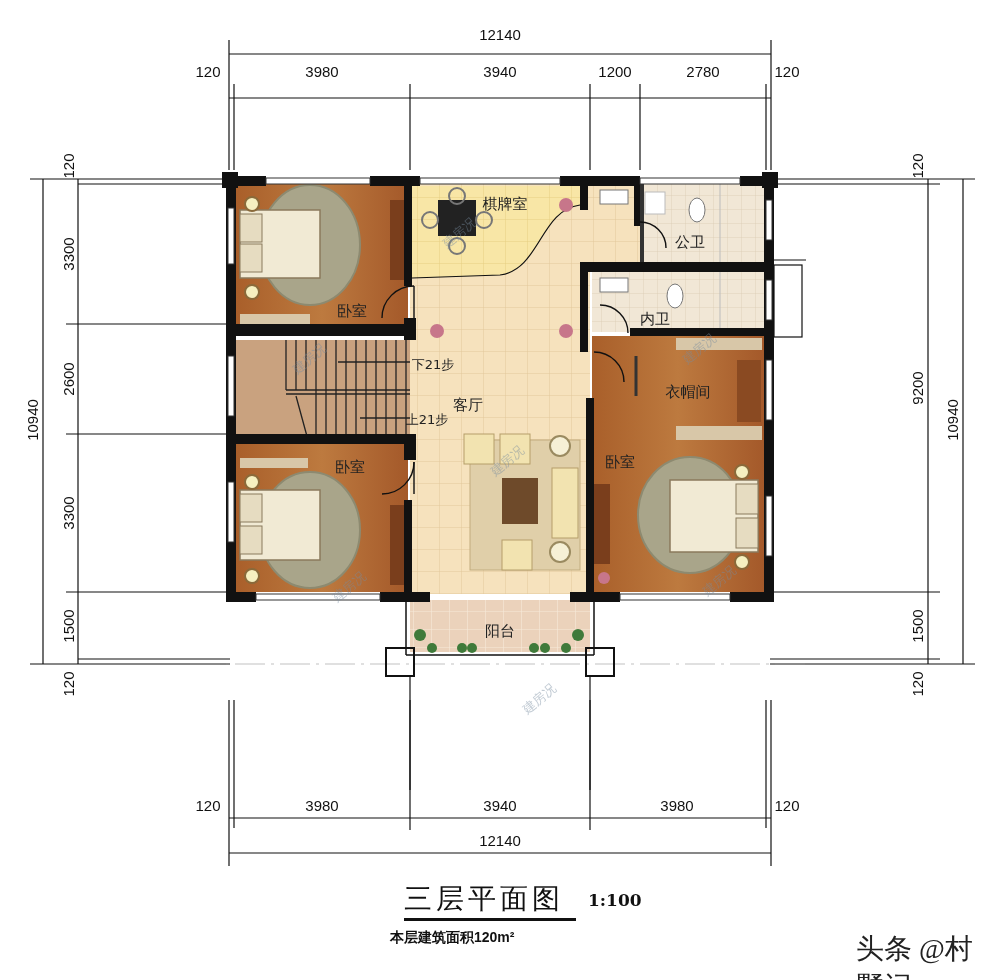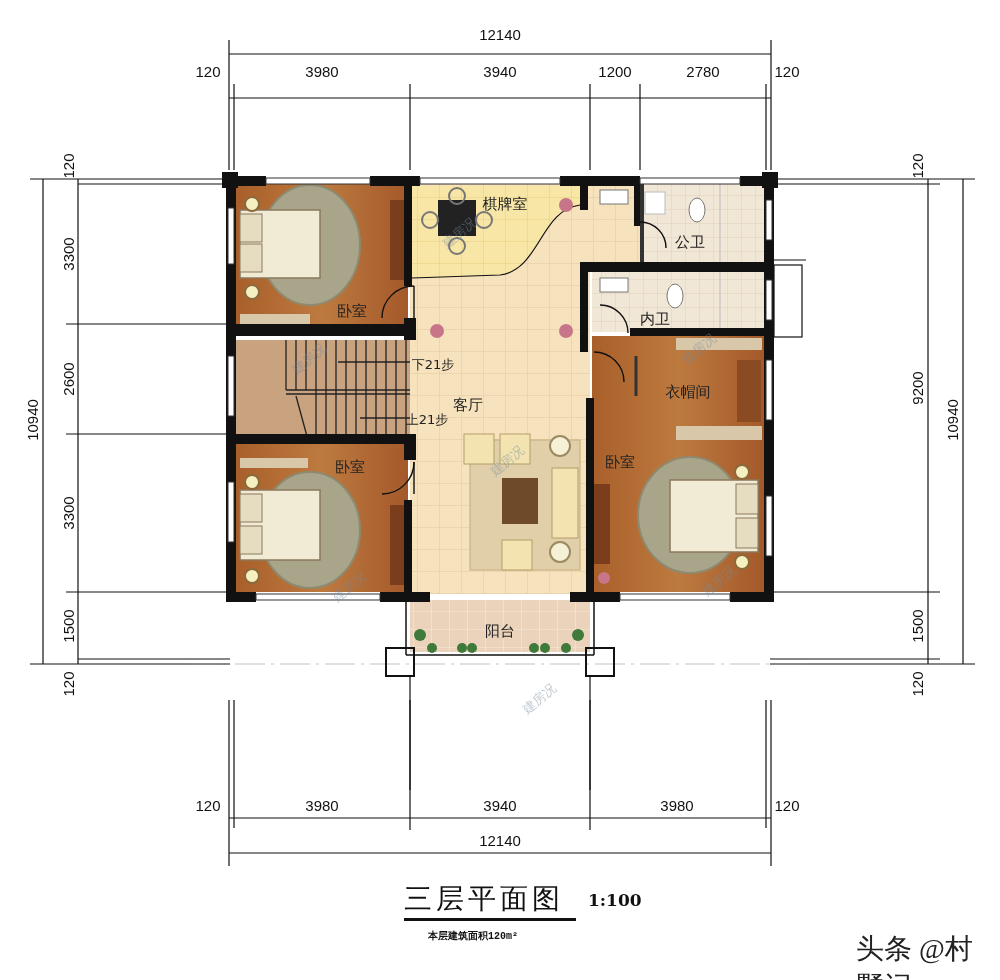--- a/index.html
+++ b/index.html
@@ -3,21 +3,21 @@
 <meta charset="utf-8">
 <style>
   html, body { margin:0; padding:0; background:#ffffff; }
   body { width:1000px; height:980px; position:relative; overflow:hidden; font-family:"Liberation Sans", "DejaVu Sans", sans-serif; color:#111; }
   svg { position:absolute; left:0; top:0; }
   .dimtxt { font-family:"Liberation Sans", "DejaVu Sans", sans-serif; font-size:15px; fill:#111; }
   .room { font-family:"DejaVu Sans", sans-serif; font-size:15px; fill:#222; }
   .title { position:absolute; left:404px; top:880px; font-family:"DejaVu Serif", serif; font-size:28px; letter-spacing:4px; }
   .title-line { position:absolute; left:404px; top:918px; width:172px; height:3px; background:#111; }
   .scale { position:absolute; left:588px; top:890px; font-family:"DejaVu Serif", serif; font-size:17px;font-weight:bold; }
-  .area { position:absolute; left:428px; top:929px; font-family:Liberation Mono, monospace; font-size:10px; font-weight:bold; }
+  .area { position:absolute; left:390px; top:929px; font-family:Liberation Sans, sans-serif; font-size:14px; font-weight:bold; }
   .sig { position:absolute; left:856px; top:930px; font-family:Liberation Serif, serif; font-size:28px; color:#222; }
   .wm { position:absolute; font-family:"DejaVu Sans", sans-serif; font-size:13px; color:rgba(120,140,160,0.45); transform:rotate(-40deg); }
 </style>
 </head>
 <body>
 
 <svg width="1000" height="980" viewBox="0 0 1000 980">
   <defs>
     <pattern id="tile" width="22" height="22" patternUnits="userSpaceOnUse">
       <rect width="22" height="22" fill="#f6e2bd"></rect>

